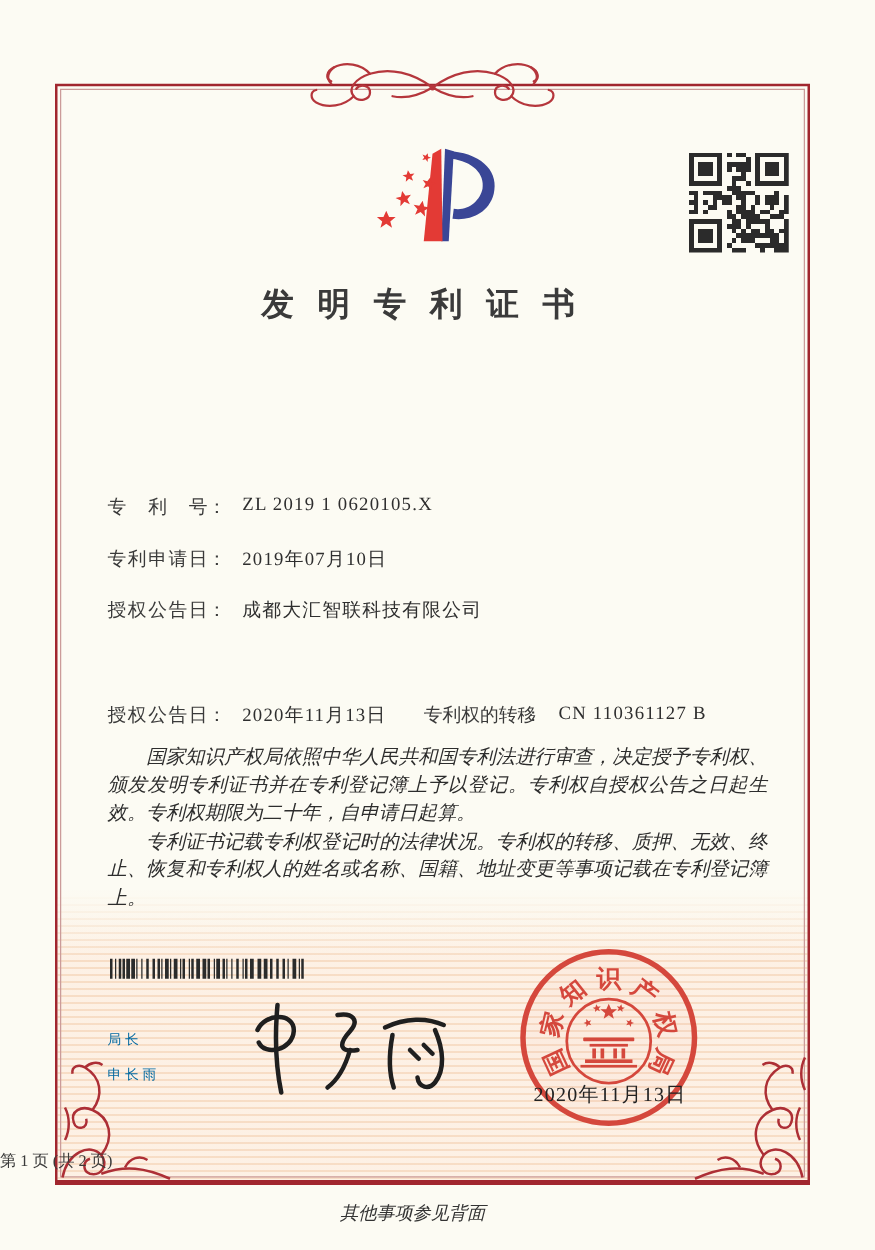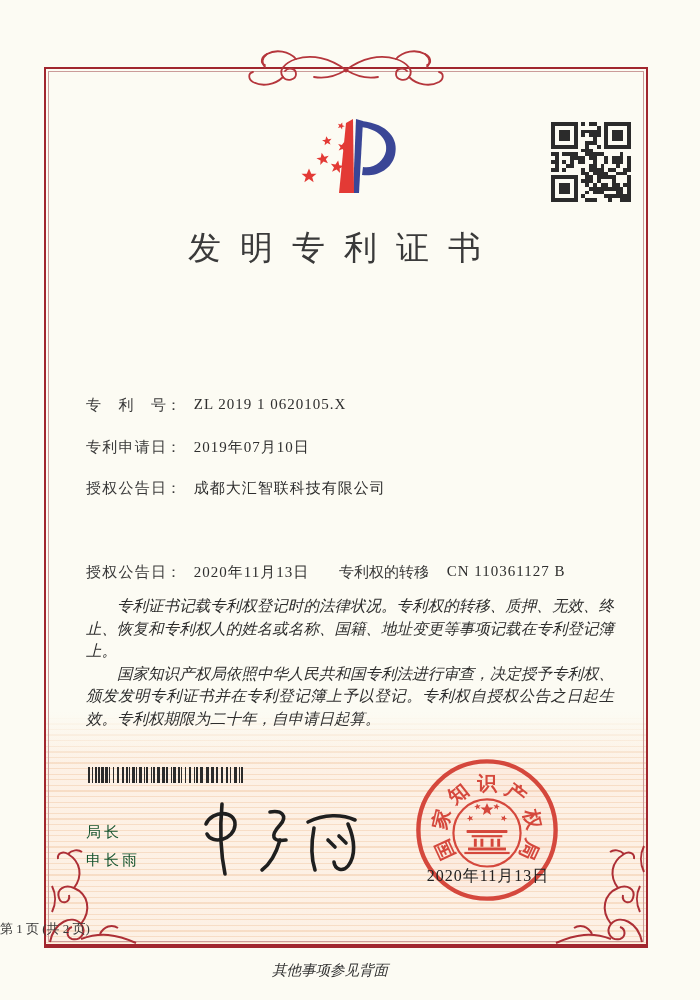--- a/index.html
+++ b/index.html
@@ -11,33 +11,33 @@
   .stripes::before{content:"";position:absolute;left:0;top:0;width:100%;height:55px;
     background:linear-gradient(180deg,#fcfbf3 0%,rgba(252,251,243,0) 100%);}
   
   .frame{position:absolute;left:44px;top:67px;width:600px;height:875px;
     border:2px solid #a1262e;border-bottom-width:4px;pointer-events:none;}
   .frame::before{content:"";position:absolute;left:2px;top:2px;right:2px;bottom:2px;
     border:1px solid #cb9b99;}
   .deco{position:absolute;pointer-events:none;}
   .cert-no{position:absolute;left:86px;top:118px;font-size:15px;letter-spacing:4px;color:#3c3c3c;}
   .title{position:absolute;left:40px;right:52px;top:226px;text-align:center;
-    font-size:33px;font-weight:400;letter-spacing:19px;color:#3a3a3a;}
+    font-size:26px;font-weight:700;letter-spacing:19px;color:#3a3a3a;}
   .row{position:absolute;left:86px;font-size:15px;color:#333;white-space:nowrap;}
   .flabel{display:inline-block;width:80px;text-align:justify;text-align-last:justify;vertical-align:top;color:#3a3a3a;}
   .colon{display:inline-block;vertical-align:top;color:#3a3a3a;}
   .fval{display:inline-block;margin-left:9px;letter-spacing:1px;vertical-align:top;color:#2e2e2e;}
   .fval.wrap{white-space:normal;width:452px;line-height:23px;}
   .row .second{margin-left:26px;}
   .paras{position:absolute;left:86px;width:528px;top:595px;font-size:15.5px;line-height:22.6px;
     text-align:justify;color:#2d2d2d;font-style:italic;}
   .paras p{margin:0;text-indent:2em;}
   #barcode{position:absolute;left:88px;top:767px;height:16px;width:180px;font-size:0;}
   #barcode span{display:inline-block;height:100%;background:#2b2b2b;}
-  .signer{position:absolute;left:86px;top:818px;font-size:15px;letter-spacing:3px;color:#14532d;line-height:28px;}
+  .signer{position:absolute;left:86px;top:818px;font-size:11px;letter-spacing:3px;color:#0369a1;line-height:28px;}
   .sig-svg{position:absolute;left:192px;top:798px;}
   .seal-svg{position:absolute;left:414px;top:757px;opacity:.93;}
   .seal-char{font-size:27px;font-weight:bold;fill:#d23c31;text-anchor:middle;dominant-baseline:middle;
     font-family:"Liberation Serif","DejaVu Serif",serif;}
   .seal-date{position:absolute;left:412px;top:866px;width:152px;text-align:center;
     font-size:16px;letter-spacing:1px;color:#222;}
   .page-info{position:absolute;left:0;right:56px;top:920px;text-align:left;font-size:13px;color:#3a3a3a;}
   .back-note{position:absolute;left:0;right:40px;top:961px;text-align:center;font-size:14.5px;color:#333;font-style:italic;}
 </style>
 </head>
@@ -279,22 +279,22 @@
     <span class="fval">成都大汇智联科技有限公司</span>
   </div>
   <div class="row" style="top:563px;">
     <span class="flabel">授权公告日</span><span class="colon">：</span>
     <span class="fval">2020年11月13日</span>
     <span class="flabel second">专利权的转移</span><span class="colon">：</span>
     <span class="fval">CN 110361127 B</span>
   </div>
 
   <div class="paras">
+    <p>国家知识产权局依照中华人民共和国专利法进行审查，决定授予专利权、颁发发明专利证书并在专利登记簿上予以登记。专利权自授权公告之日起生效。专利权期限为二十年，自申请日起算。</p>
     <p>专利证书记载专利权登记时的法律状况。专利权的转移、质押、无效、终止、恢复和专利权人的姓名或名称、国籍、地址变更等事项记载在专利登记簿上。</p>
-    <p>国家知识产权局依照中华人民共和国专利法进行审查，决定授予专利权、颁发发明专利证书并在专利登记簿上予以登记。专利权自授权公告之日起生效。专利权期限为二十年，自申请日起算。</p>
   </div>
 
   <div id="barcode"><span style="width: 2px; margin-right: 2px;"></span><span style="width: 1px; margin-right: 2px;"></span><span style="width: 2px; margin-right: 1px;"></span><span style="width: 2px; margin-right: 1px;"></span><span style="width: 3px; margin-right: 1px;"></span><span style="width: 3px; margin-right: 1px;"></span><span style="width: 1px; margin-right: 3px;"></span><span style="width: 1px; margin-right: 3px;"></span><span style="width: 2px; margin-right: 3px;"></span><span style="width: 2px; margin-right: 2px;"></span><span style="width: 2px; margin-right: 1px;"></span><span style="width: 1px; margin-right: 2px;"></span><span style="width: 3px; margin-right: 1px;"></span><span style="width: 1px; margin-right: 2px;"></span><span style="width: 3px; margin-right: 2px;"></span><span style="width: 1px; margin-right: 1px;"></span><span style="width: 2px; margin-right: 3px;"></span><span style="width: 1px; margin-right: 1px;"></span><span style="width: 2px; margin-right: 2px;"></span><span style="width: 3px; margin-right: 2px;"></span><span style="width: 3px; margin-right: 1px;"></span><span style="width: 2px; margin-right: 3px;"></span><span style="width: 1px; margin-right: 1px;"></span><span style="width: 3px; margin-right: 2px;"></span><span style="width: 2px; margin-right: 1px;"></span><span style="width: 1px; margin-right: 3px;"></span><span style="width: 1px; margin-right: 3px;"></span><span style="width: 2px; margin-right: 3px;"></span><span style="width: 1px; margin-right: 1px;"></span><span style="width: 2px; margin-right: 2px;"></span><span style="width: 3px; margin-right: 3px;"></span><span style="width: 3px; margin-right: 2px;"></span><span style="width: 3px; margin-right: 2px;"></span><span style="width: 2px; margin-right: 3px;"></span><span style="width: 2px; margin-right: 3px;"></span><span style="width: 2px; margin-right: 2px;"></span><span style="width: 1px; margin-right: 3px;"></span><span style="width: 3px; margin-right: 2px;"></span><span style="width: 1px; margin-right: 1px;"></span><span style="width: 2px; margin-right: 3px;"></span></div>
 
   <div class="signer">
     <div>局长</div>
     <div>申长雨</div>
   </div>
 
   <svg class="sig-svg" width="170" height="80" viewBox="0 0 170 80">

